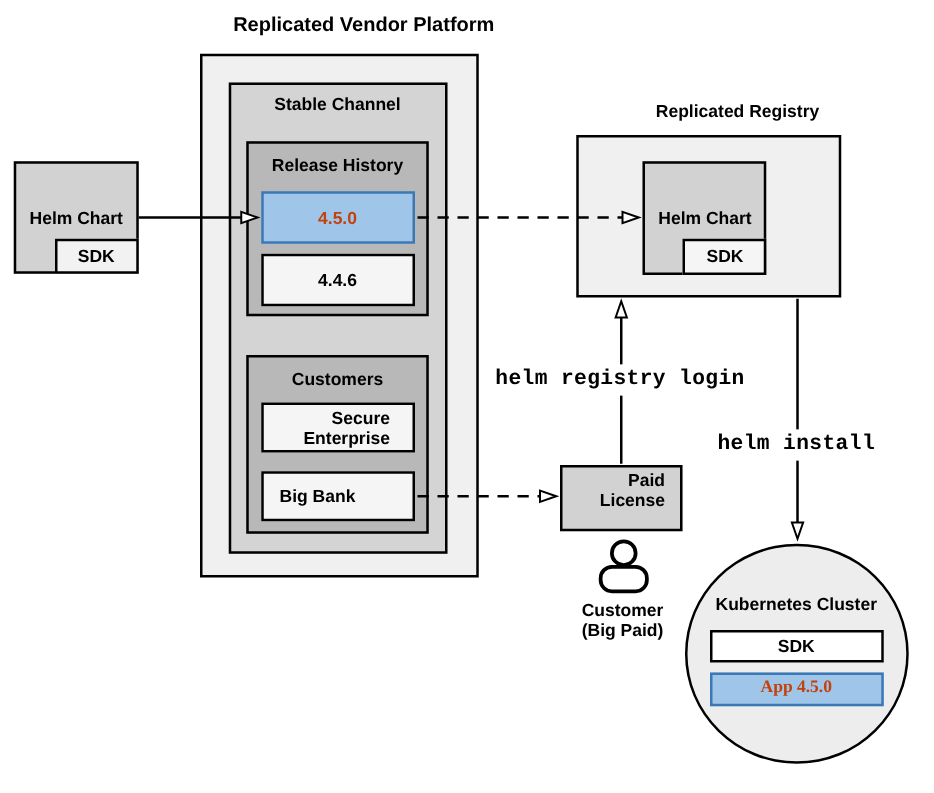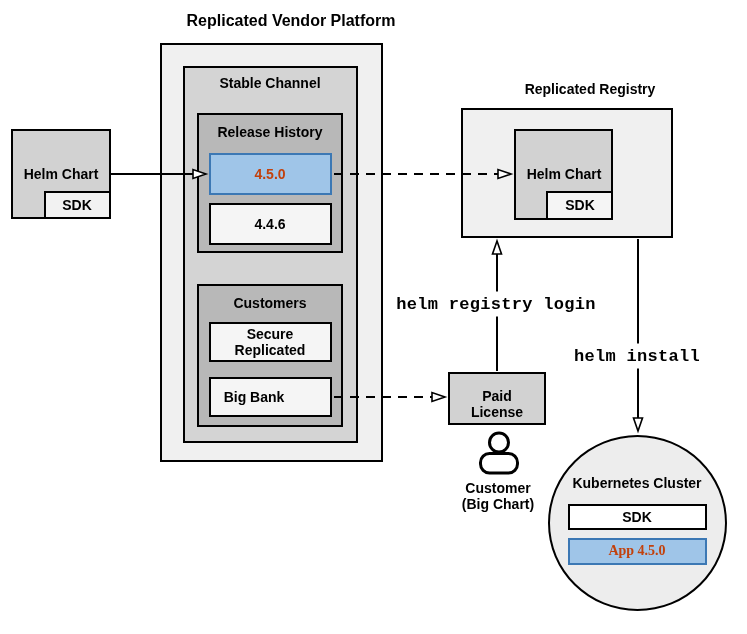--- a/index.html
+++ b/index.html
@@ -6,21 +6,21 @@
   .canvas{
     position:relative;width:747px;height:634px;background:#fff;overflow:hidden;
     font-family:"Liberation Sans",sans-serif;
   }
   .box{position:absolute;box-sizing:border-box;border:2px solid #000;}
   .box.thin{border-width:2px;}
   .box.thick{border-width:2.5px;}
   .lbl{
     position:absolute;transform:translate(-50%,-50%);
     font-weight:bold;font-size:14px;color:#000;white-space:nowrap;
-    text-align:center;line-height:1.15;z-index:5;
+    text-align:right;line-height:1.15;z-index:5;
   }
   .lbl.wrap{white-space:normal;}
   .lbl.blue{color:#c2410c;}
   .lbl.title{font-size:16px;}
   .lbl.subtitle{font-size:14px;padding-left:48px;}
   .lbl.small{font-size:14px;}
   .cmd{
     position:absolute;transform:translate(-50%,-50%);
     font-family:"Liberation Mono",monospace;font-weight:bold;font-size:17px;
     letter-spacing:0.3px;color:#000;white-space:nowrap;background:#fff;
@@ -100,39 +100,39 @@
   <div class="lbl" style="left:270px;top:83px;">Stable Channel</div>
 
   <div class="lbl" style="left:270px;top:132px;">Release History</div>
 
   <div class="lbl blue" style="left:270px;top:174px;">4.5.0</div>
 
   <div class="lbl" style="left:270px;top:224px;">4.4.6</div>
 
   <div class="lbl" style="left:270px;top:303px;">Customers</div>
 
-  <div class="lbl wrap" style="left:270px;top:342px;width:84px;">Secure Replicated</div>
+  <div class="lbl wrap" style="left:270px;top:342px;width:84px;">Secure Enterprise</div>
 
   <div class="lbl" style="left:254px;top:397px;">Big Bank</div>
 
   <div class="lbl" style="left:61px;top:174px;">Helm Chart</div>
 
   <div class="lbl" style="left:77px;top:205px;">SDK</div>
 
   <div class="lbl subtitle" style="left:566px;top:89px;">Replicated Registry</div>
 
   <div class="lbl" style="left:564px;top:174px;">Helm Chart</div>
 
   <div class="lbl" style="left:580px;top:205px;">SDK</div>
 
-  <div class="lbl wrap" style="left:497px;top:404px;width:70px;">Paid License</div>
+  <div class="lbl wrap" style="left:497px;top:392px;width:70px;">Paid License</div>
 
   <div class="lbl" style="left:498px;top:496px;">
     <span>Customer</span><br>
-    <span>(Big Chart)</span>
+    <span>(Big Paid)</span>
   </div>
 
   <div class="cmd" style="left:496px;top:304px;">helm registry login</div>
 
   <div class="cmd" style="left:637px;top:356px;">helm install</div>
 
   <div class="lbl small" style="left:637px;top:483px;">Kubernetes Cluster</div>
 
   <div class="lbl" style="left:637px;top:517px;">SDK</div>
 

